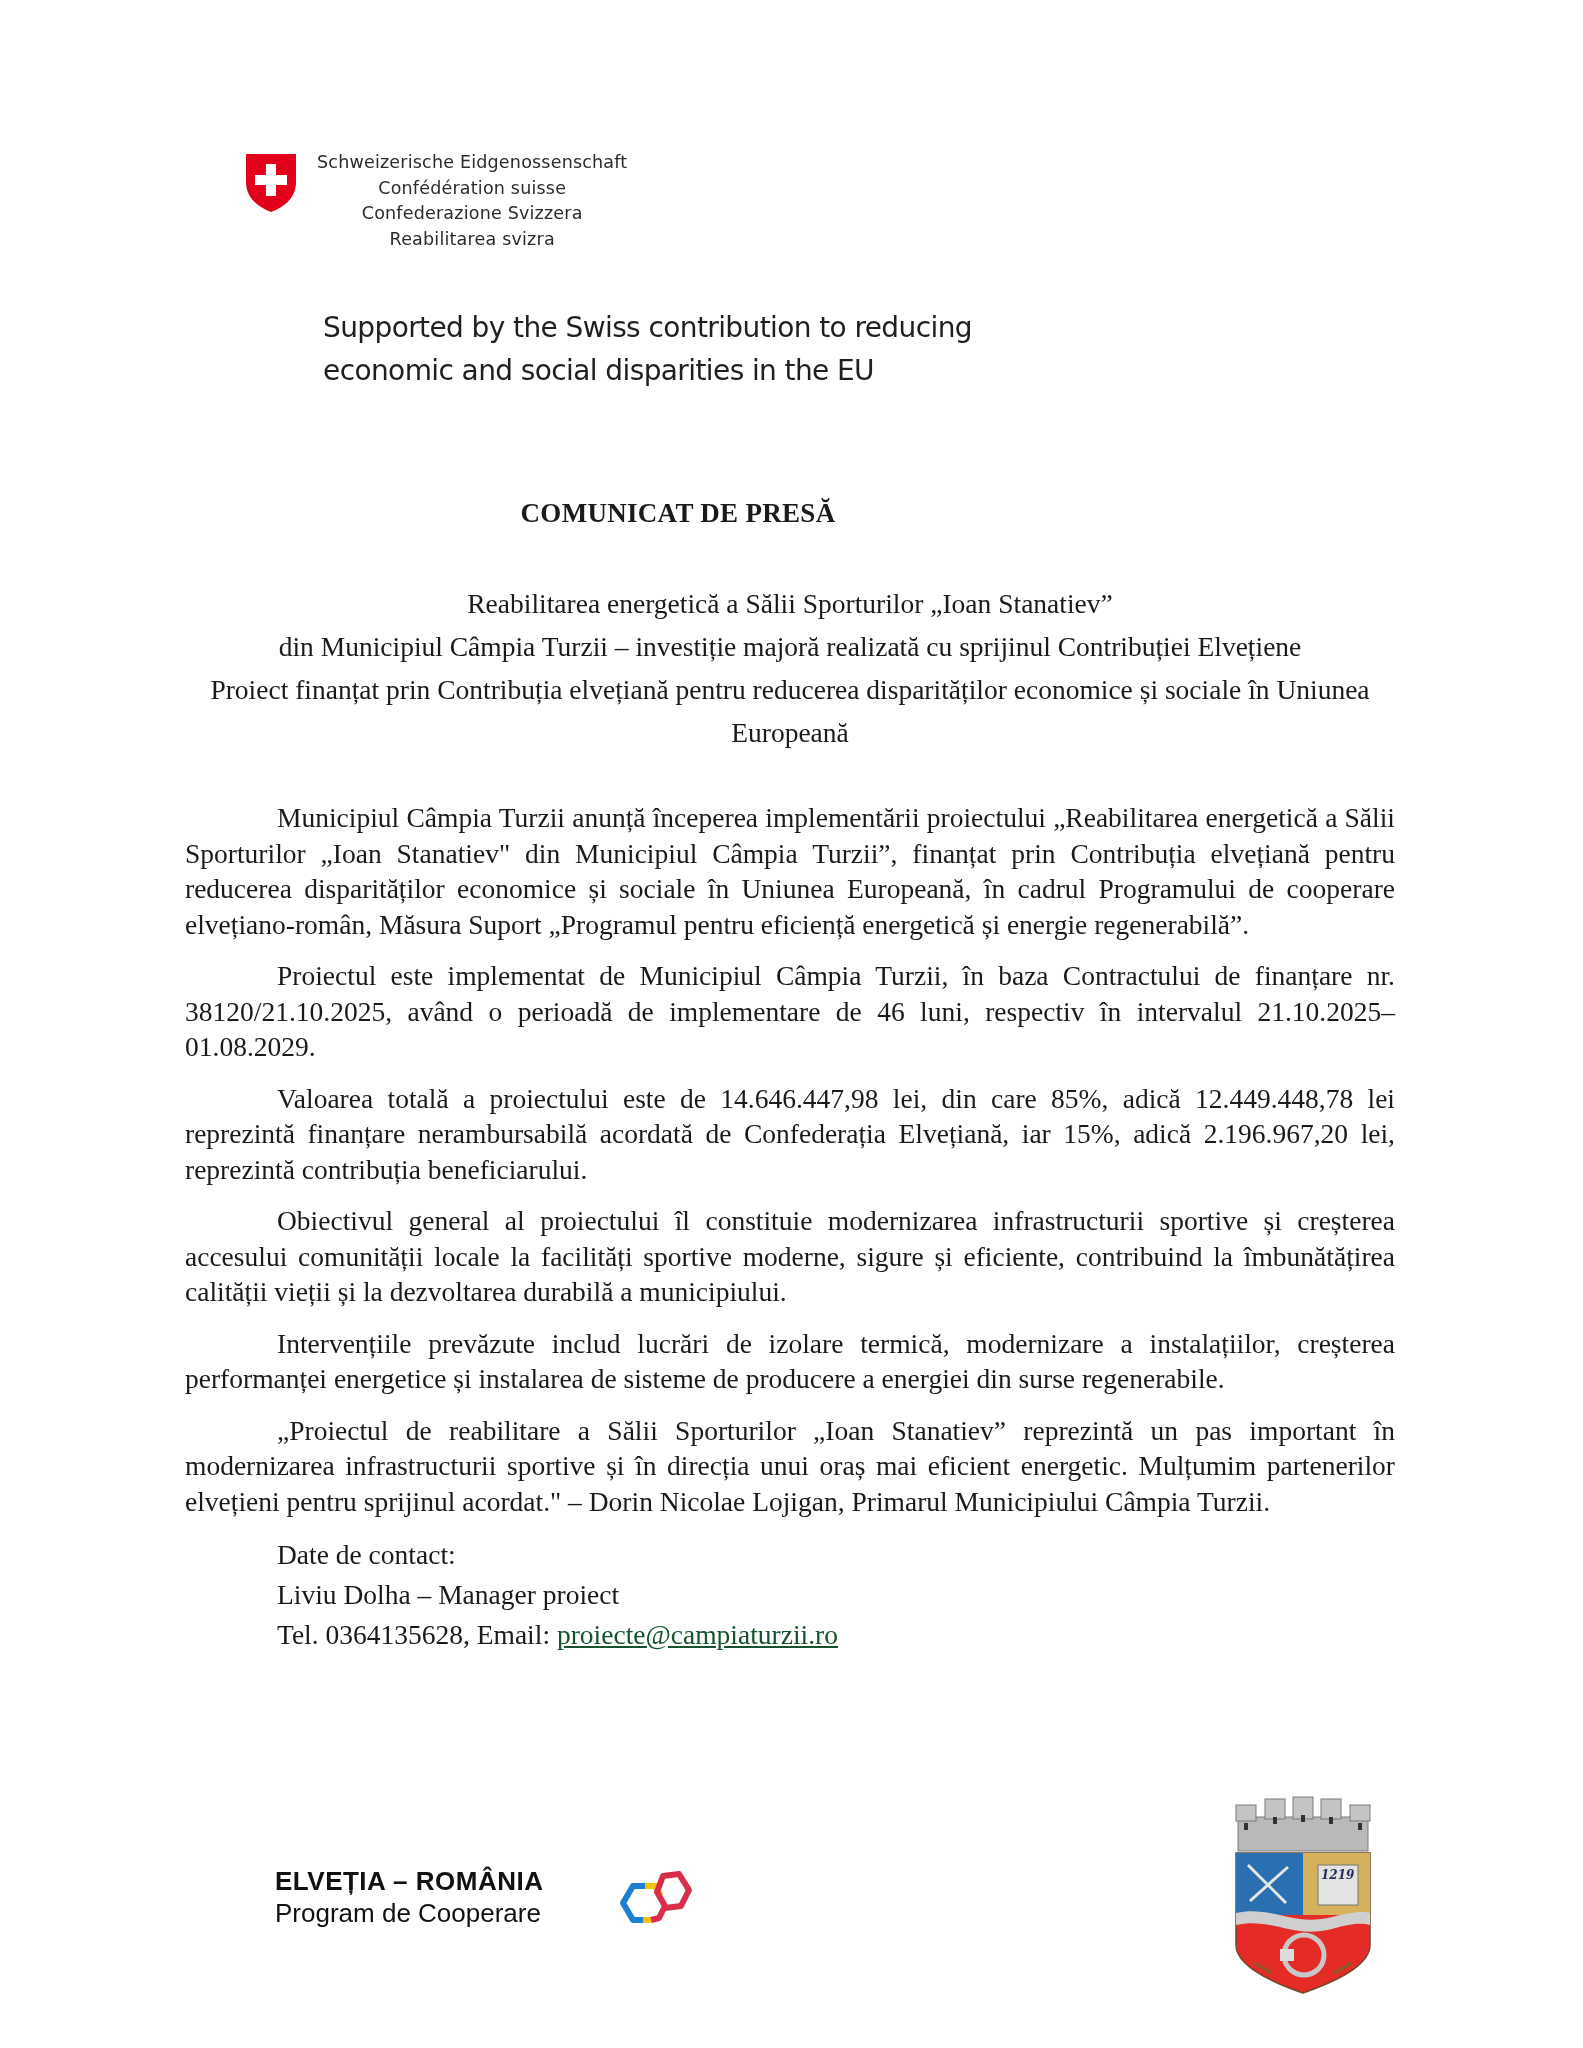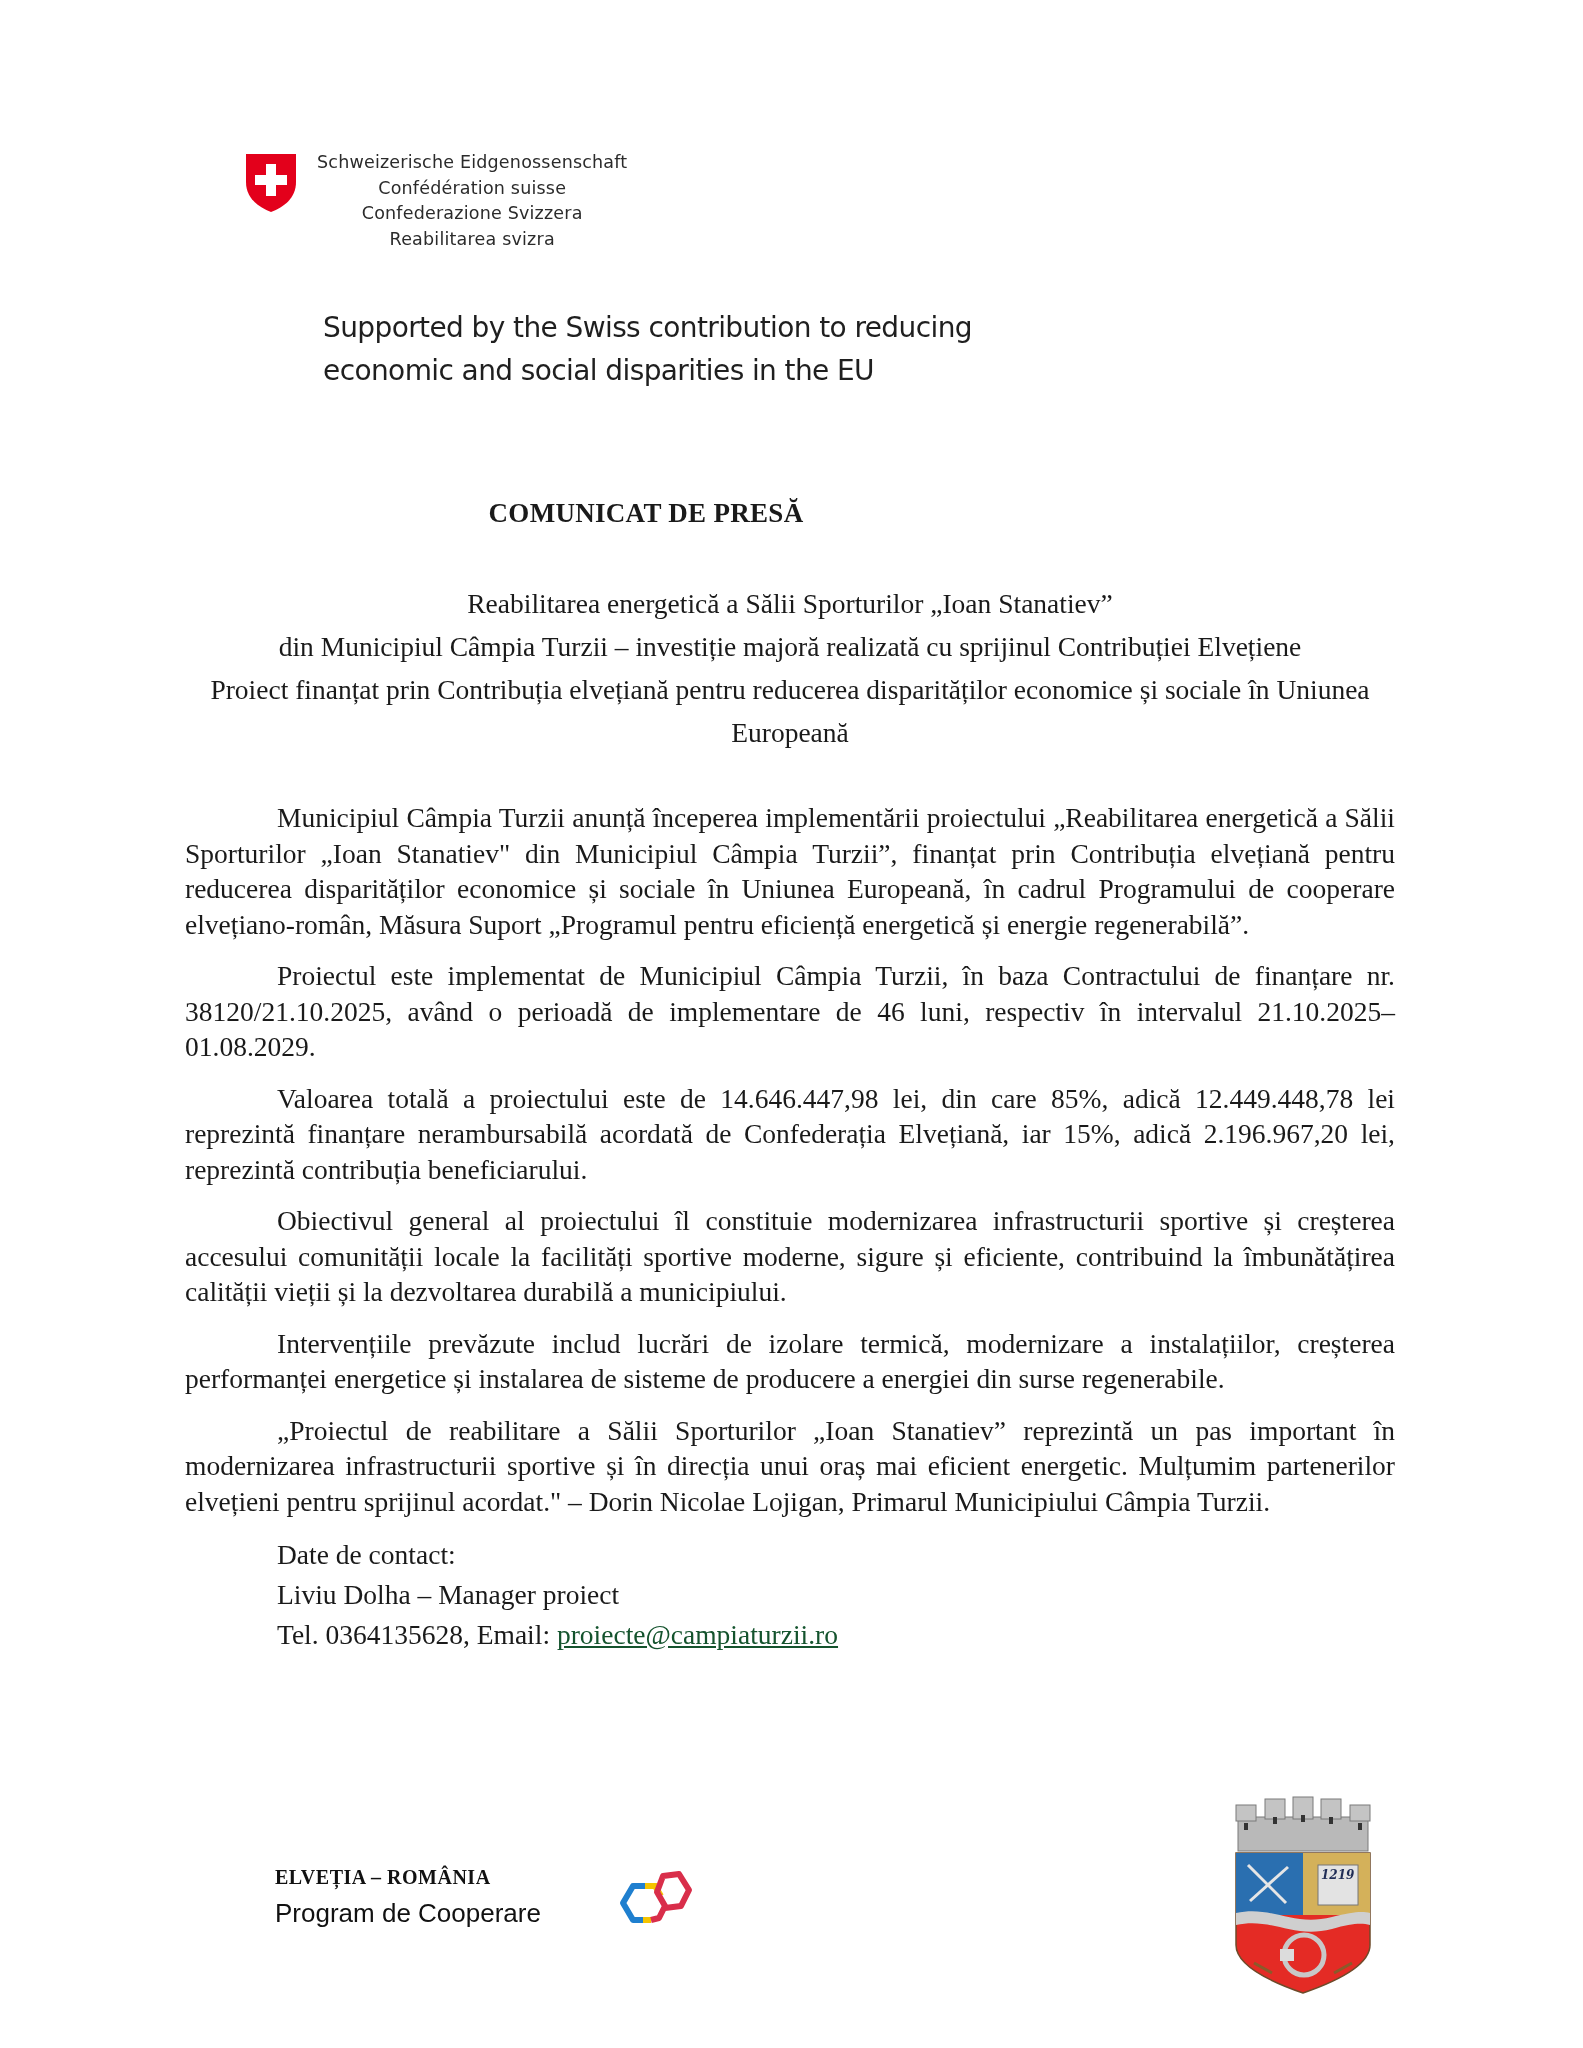--- a/index.html
+++ b/index.html
@@ -7,29 +7,29 @@
       width: 1583px; height: 2048px; position: relative; overflow: hidden;
       font-family: "Liberation Serif", serif; color: #1a1a1a;
     }
     .swiss-logo { position: absolute; left: 244px; top: 150px; width: 420px; height: 110px; text-align: center; }
     .swiss-shield { position: absolute; left: 0; top: 2px; width: 54px; height: 62px; }
     .swiss-names { position: absolute; left: 73px; top: 0; font-family: "DejaVu Sans", sans-serif; font-size: 17.5px; line-height: 25.5px; color: #2b2b2b; letter-spacing: 0.2px; }
     .swiss-names div { white-space: nowrap; }
     .supported { position: absolute; left: 323px; top: 306px; font-family: "DejaVu Sans", sans-serif; color: #1f1f1f; }
     .supported .line { font-size: 28px; line-height: 43px; white-space: nowrap; letter-spacing: -0.6px; font-weight: 400; }
     .supported .url { font-size: 15px; line-height: 22px; color: #333; letter-spacing: -0.2px; margin-top: -1px; }
-    .title { position: absolute; left: 0; width: 1292px; top: 498px; text-align: center; font-weight: bold; font-size: 27px; letter-spacing: 0.3px; }
+    .title { position: absolute; left: 0; width: 1292px; top: 498px; text-align: center; font-weight: bold; font-size: 27px; letter-spacing: 0.3px; padding-left: 32px; }
     .subtitle { position: absolute; left: 185px; width: 1210px; top: 582px; text-align: center; font-size: 27.5px; line-height: 43px; }
     .body { position: absolute; left: 185px; width: 1210px; top: 800px; font-size: 27.5px; line-height: 35.5px; }
     .body p { margin: 0 0 16px 0; text-indent: 92px; text-align: justify; }
     .body p.quote { text-indent: 92px; }
     .contact { margin-top: 14px; padding-left: 92px; line-height: 40px; font-size: 27.5px; }
     .contact a { color: #14532d; text-decoration: underline; }
     .coop-logo { position: absolute; left: 275px; top: 1858px; width: 430px; height: 90px; }
-    .coop-title { position: absolute; left: 0; top: 8px; font-family: Liberation Serif, serif; font-weight: bold; font-size: 20px; letter-spacing: 0.5px; color: #111; white-space: nowrap; }
+    .coop-title { position: absolute; left: 0; top: 8px; font-family: Liberation Sans, sans-serif; font-weight: bold; font-size: 26px; letter-spacing: 0.5px; color: #111; white-space: nowrap; }
     .coop-sub { position: absolute; left: 0; top: 40px; font-family: "Liberation Sans", sans-serif; font-size: 26px; color: #111; white-space: nowrap; }
     .coop-mark { position: absolute; left: 340px; top: 0; width: 80px; height: 80px; }
     .crest { position: absolute; left: 1232px; top: 1795px; width: 142px; height: 200px; }
   </style>
 </head>
 <body>
 
 <div class="swiss-logo">
   <svg class="swiss-shield" viewBox="0 0 54 62">
     <path d="M2 2 H52 V30 C52 46 40 55 27 60 C14 55 2 46 2 30 Z" fill="#e3001b"></path>

